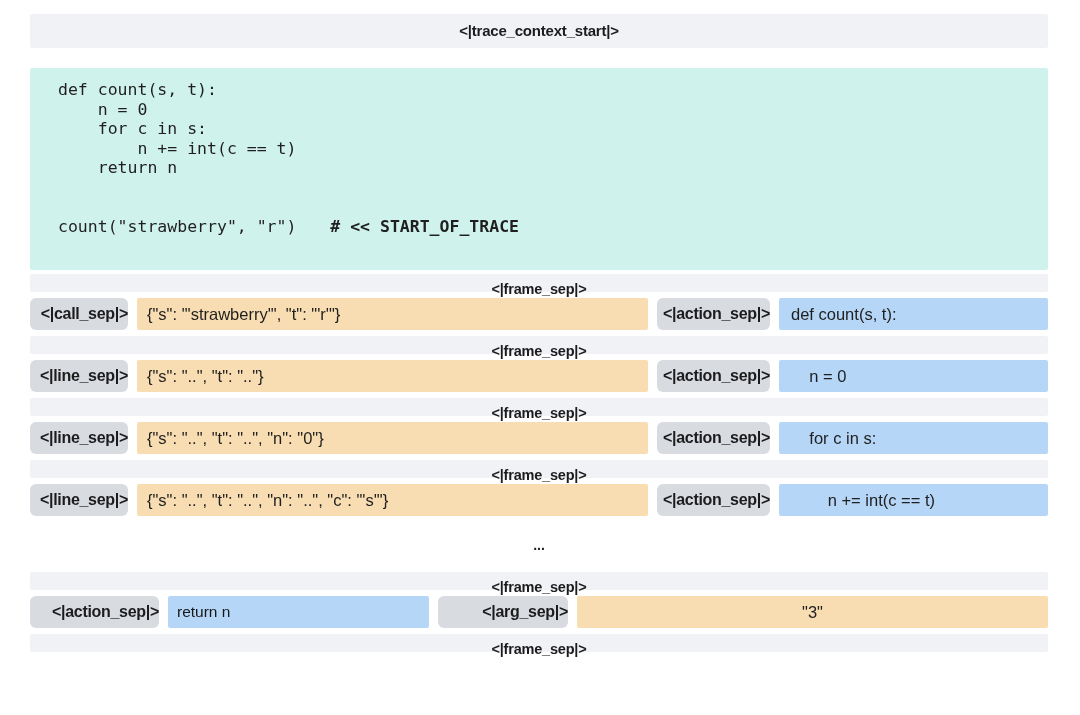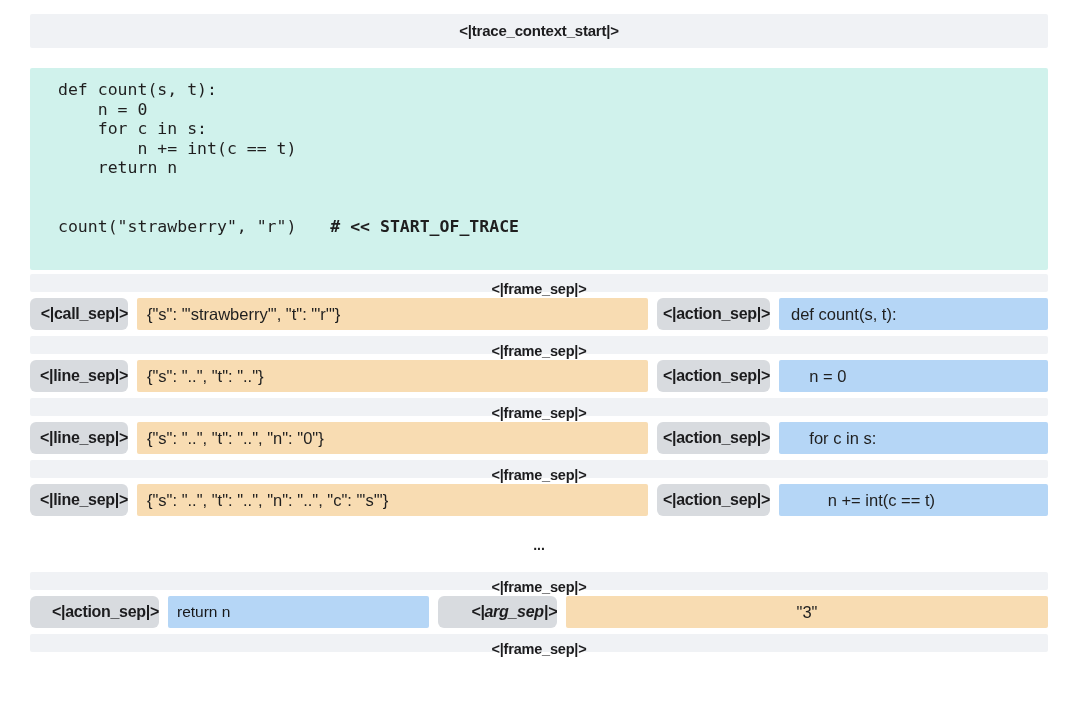--- a/index.html
+++ b/index.html
@@ -44,21 +44,21 @@
     letter-spacing: -0.3px;
     text-align: right;
     line-height: 32px;
     border-radius: 6px;
     flex: 0 0 auto;
   }
   .chip-sep    { width: 98px; }
   .chip-action { width: 113px; }
   .chip-return { width: 138px; }
   .chip-action2{ width: 129px; }
-  .chip-arg    { width: 119px; font-style: italic; }
+  .chip-arg    { width: 130px; }
 
   .cell {
     line-height: 32px; font-size: 16.5px;
     white-space: pre; overflow: hidden;
     border-radius: 2px; box-sizing: border-box;
     color: #1f1f1f;
   }
   .state {
     background: var(--state-bg, #f8dcb2);
     flex: 0 0 511px; padding-left: 10px;

